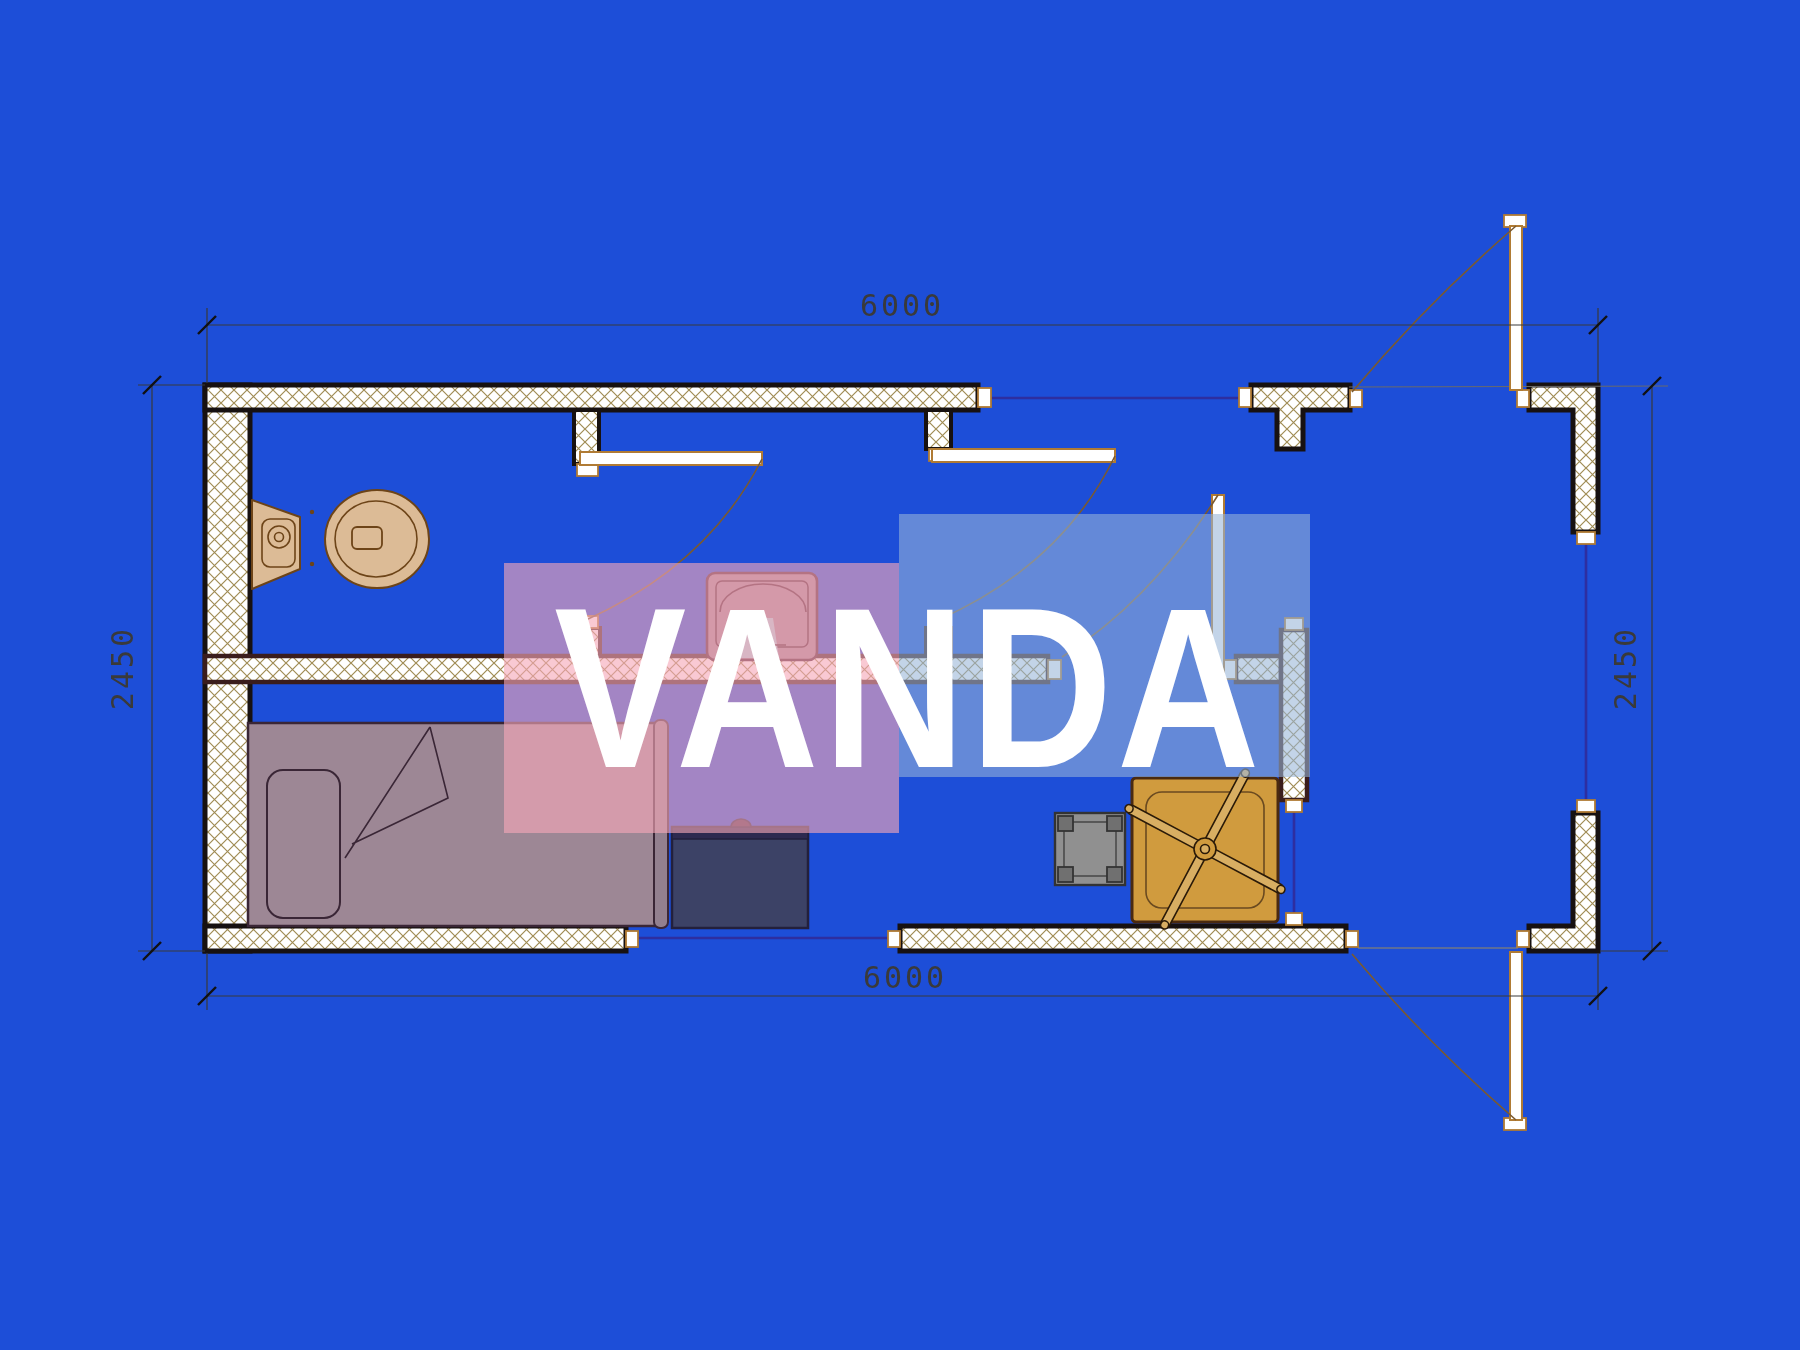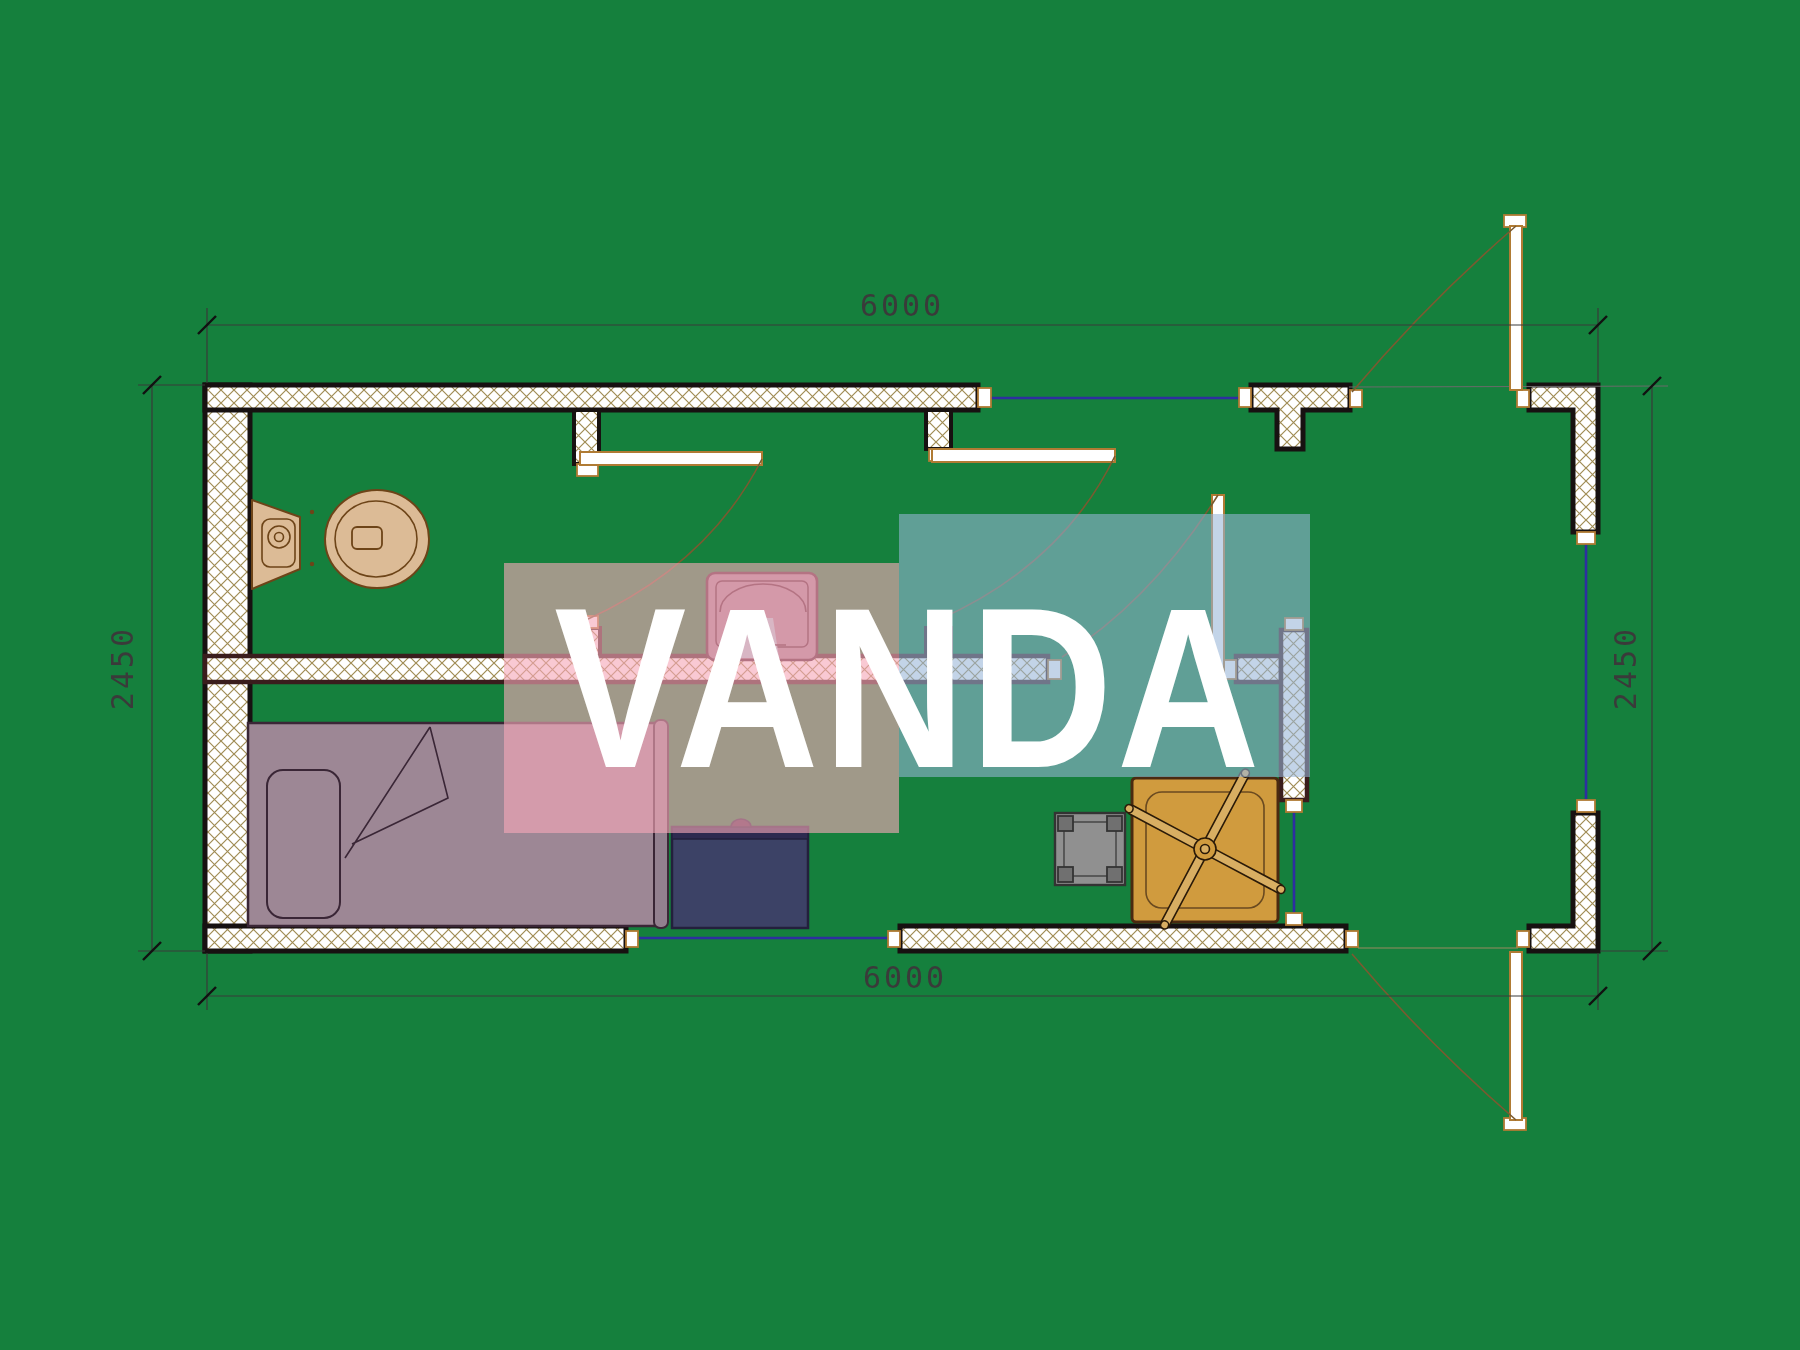--- a/index.html
+++ b/index.html
@@ -1,16 +1,16 @@
 <!DOCTYPE html>
 <html><head>
 <meta charset="utf-8">
 <style>
   html,body{margin:0;padding:0;background:#ffffff;}
-  #canvas{position:relative;width:1800px;height:1350px;background:#15803d;overflow:hidden;
+  #canvas{position:relative;width:1800px;height:1350px;background:#1d4ed8;overflow:hidden;
           font-family:"Liberation Sans", sans-serif;}
   #plan{position:absolute;left:0;top:0;}
   .dimtext{font-family:"DejaVu Sans Mono", monospace;font-size:30px;fill:#3a3a3a;letter-spacing:3px;}
   .wm-block{position:absolute;}
   #wm-text{position:absolute;left:909px;top:688px;transform:translate(-50%,-50%) scaleY(1.15);
            font-weight:bold;font-size:198px;letter-spacing:4px;color:#ffffff;white-space:nowrap;
            font-family:"Liberation Sans", sans-serif;}
 </style>
 </head>
 <body>

